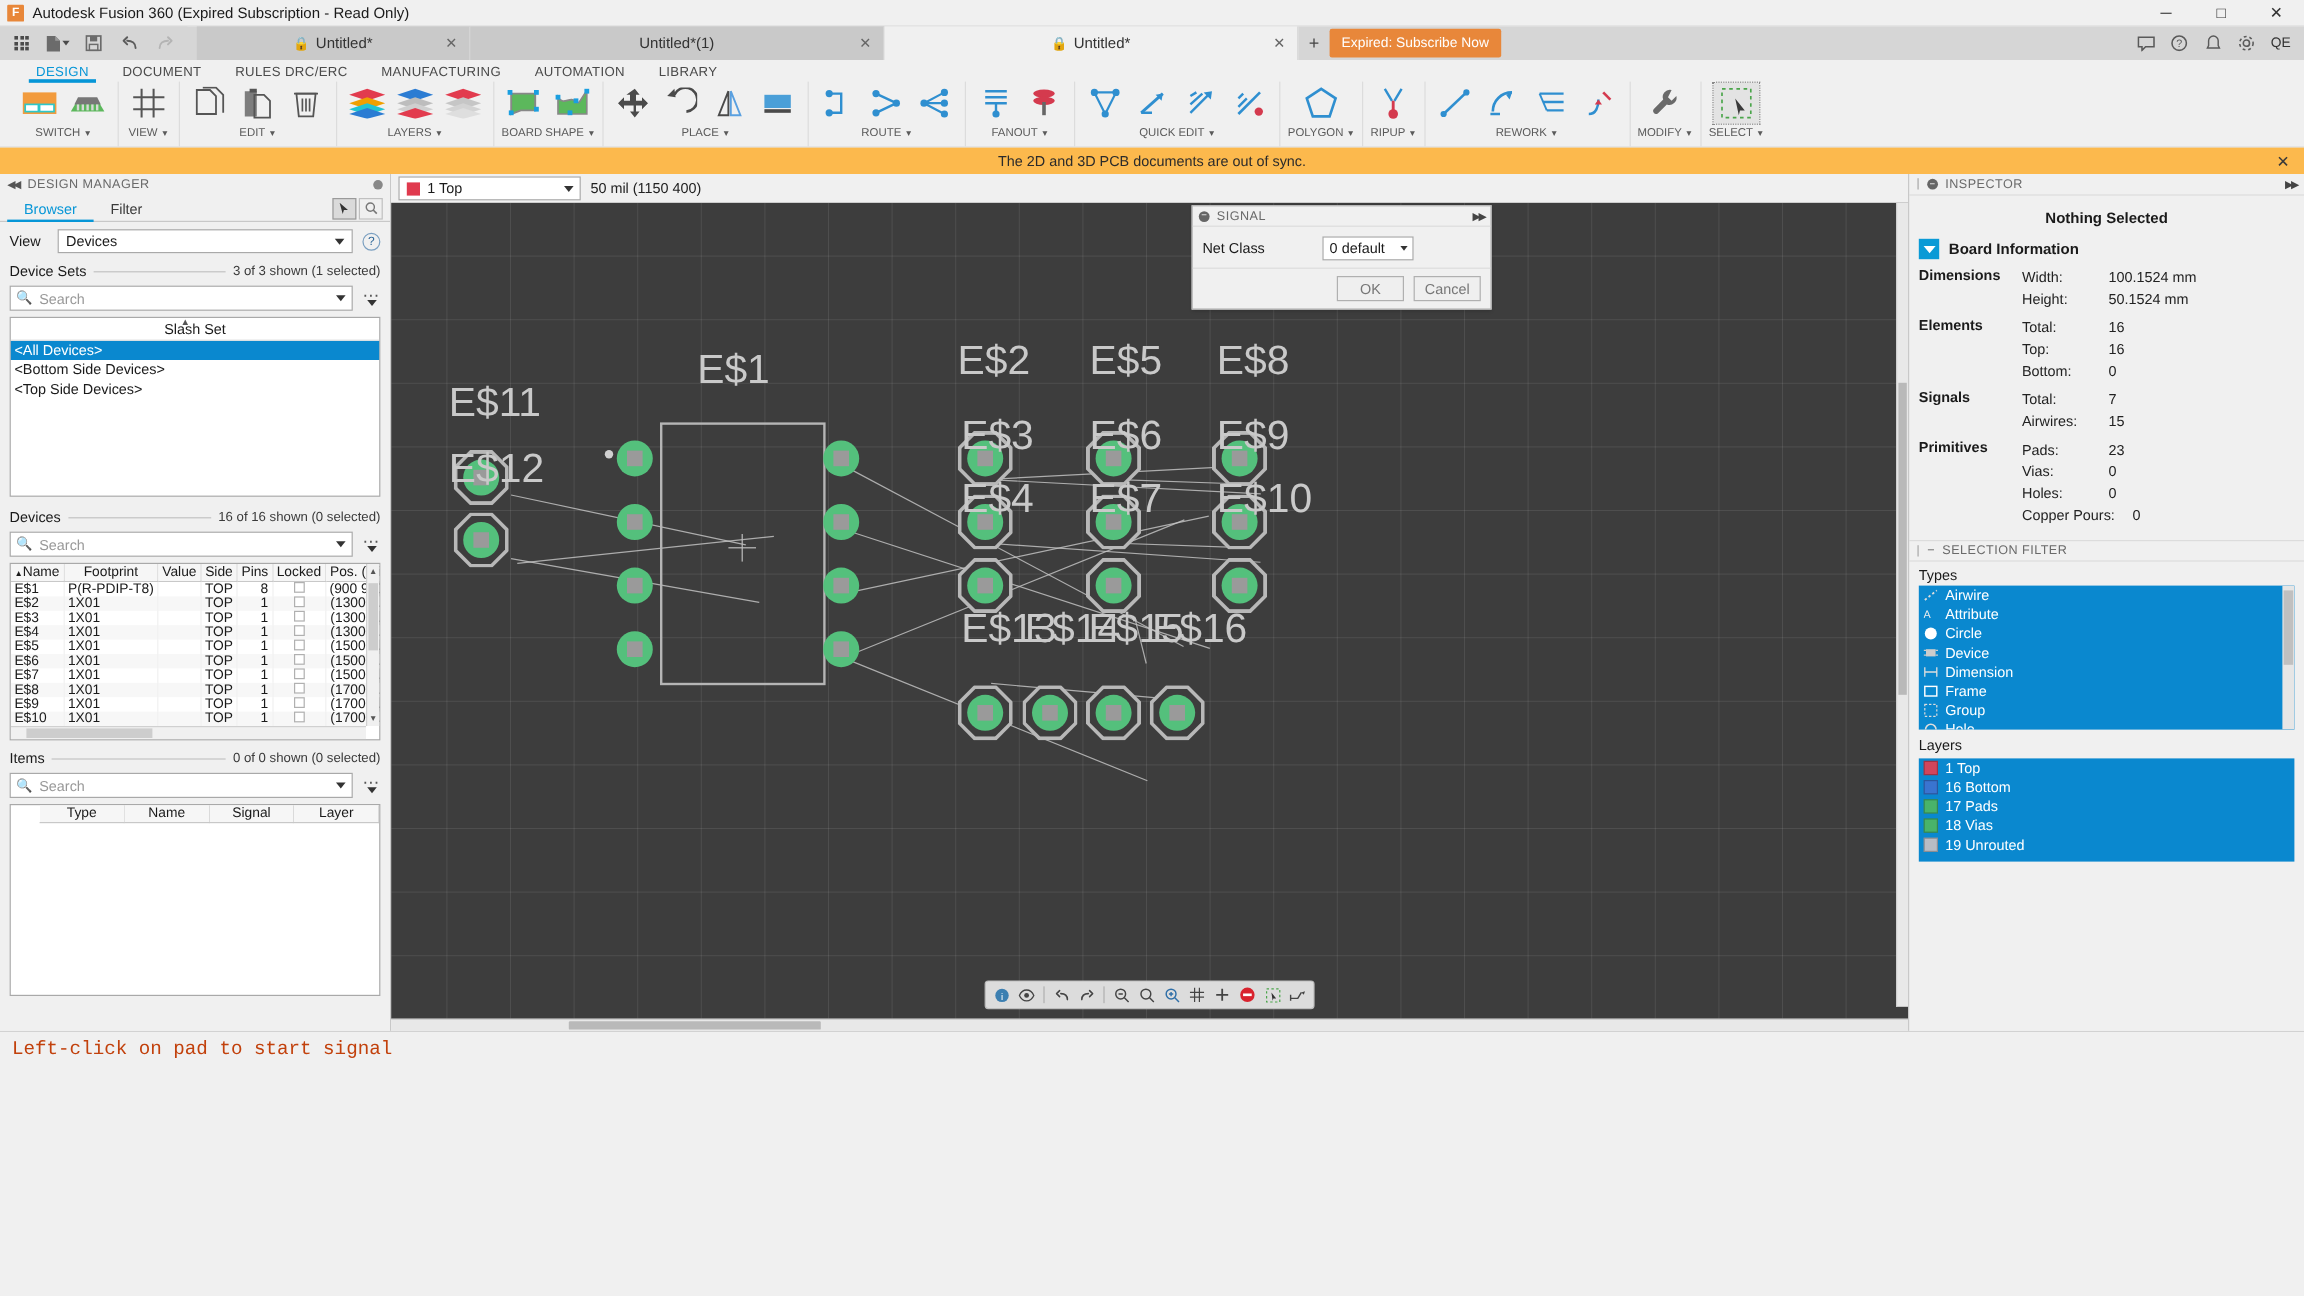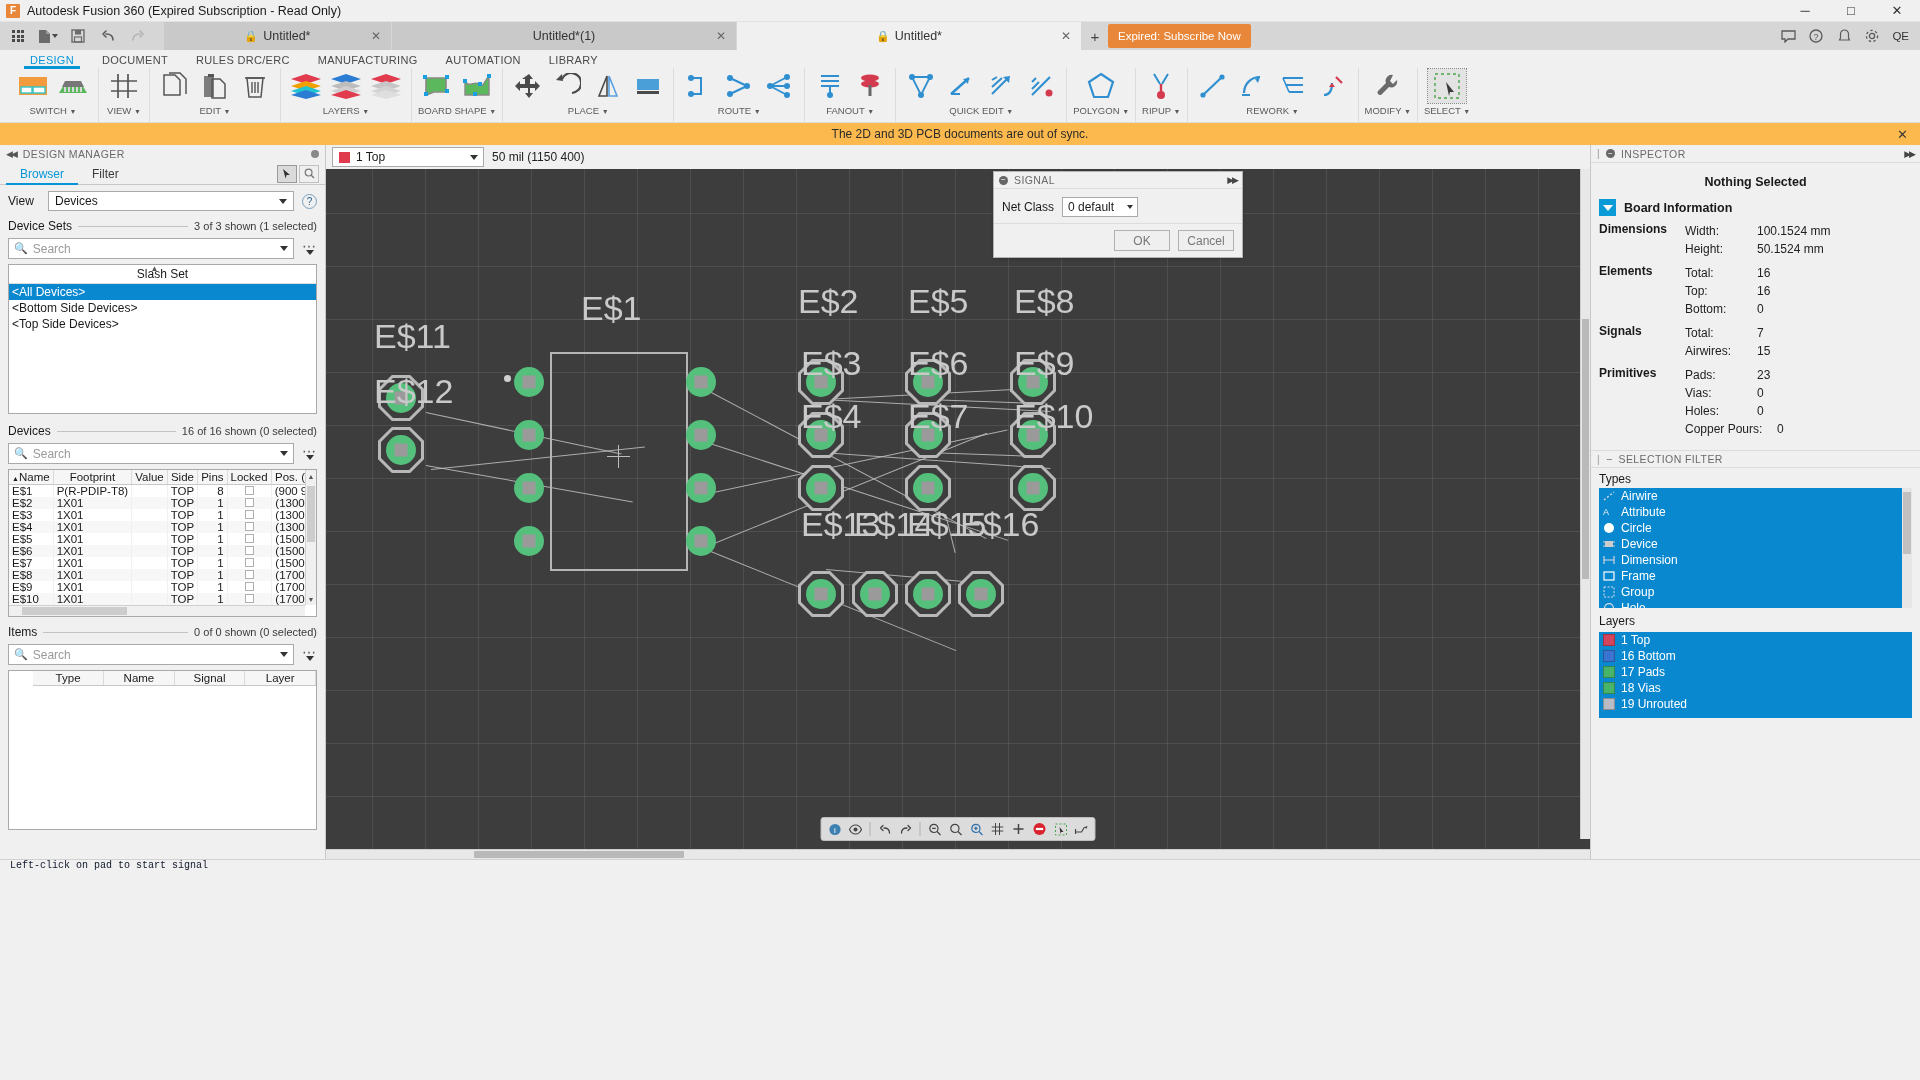--- a/index.html
+++ b/index.html
@@ -207,21 +207,21 @@
   
   .signal-dlg {
     position:absolute; left: 667px; top: 2px; width: 250px; background:#f0f0f0;
     border:1px solid #b4b4b4; box-shadow:0 1px 3px rgba(0,0,0,.18); z-index:20;
   }
   .signal-hdr { height:17px; display:flex; align-items:center; gap:6px; padding:0 5px; font-size:10.5px; color:#6a6a6a; letter-spacing:.4px; border-bottom:1px solid #dcdcdc;}
   .signal-hdr .minus { width:9px;height:9px;border-radius:50%;background:#666;display:flex;align-items:center;justify-content:center;color:#fff;font-size:8px;line-height:1;}
   .signal-hdr .expand { margin-left:auto; color:#444; font-size:9px; letter-spacing:-2px;}
   .signal-body { padding:8px 8px 6px 8px; display:flex; align-items:center; gap:8px; border-bottom:1px solid #dcdcdc;}
   .signal-body .lbl { font-size:12px; }
-  .netclass { width:76px;height:20px;background:#fff;border:1px solid #a9a9a9;display:flex;align-items:center;padding:0 5px;font-size:12px;position:relative;}
+  .netclass { width:76px;height:20px;background:#fff;border:1px solid #a9a9a9;display:flex;align-items:center;padding:0 5px;font-size:12px;position:relative;margin-left:40px;}
   .netclass .arrow{position:absolute;right:4px;width:0;height:0;border-left:3.5px solid transparent;border-right:3.5px solid transparent;border-top:4px solid #333;}
   .signal-foot { display:flex; justify-content:flex-end; gap:8px; padding:6px 8px; }
   .btn { min-width:56px;height:21px;border:1px solid #b0b0b0;background:#efefef;font-size:12px;display:flex;align-items:center;justify-content:center;color:#777;}
 
   
   .rightpanel { width: 330px; background:#f0f0f0; border-left:1px solid #c8c8c8; display:flex; flex-direction:column;}
   .rp-hdr { height:18px; display:flex; align-items:center; gap:6px; padding:0 6px; font-size:10.5px;color:#6a6a6a;letter-spacing:.4px; border-bottom:1px solid #dcdcdc;}
   .rp-hdr .minus { width:9px;height:9px;border-radius:50%;background:#666;display:flex;align-items:center;justify-content:center;color:#fff;font-size:8px;line-height:1;}
   .rp-hdr .expand { margin-left:auto;color:#444;font-size:9px;letter-spacing:-2px;}
   .nothing-sel { text-align:center; font-size:12.5px; font-weight:bold; padding:12px 0 10px 0;}
@@ -249,22 +249,22 @@
   .layers-box { margin:0 8px; background:#fff; border:1px solid #c0c0c0; height:66px; font-size:12px; padding:1px 4px;}
   .layers-box div { line-height:16px; }
   .layers-sel { margin:2px 8px 0 8px; background:#0a88cf; height:86px; position:relative; overflow:hidden;}
   .ly-item { display:flex; align-items:center; gap:6px; color:#fff; font-size:12px; padding:1px 4px;}
   .ly-sw { width:12px;height:12px;display:inline-block;border:1px solid rgba(0,0,0,.25);}
   .reset-row { display:flex; justify-content:flex-end; padding:6px 8px;}
   .reset-btn { min-width:48px;height:20px;border:1px solid #b0b0b0;background:#efefef;font-size:12px;display:flex;align-items:center;justify-content:center;}
 
   
   .statusbar {
-    height: 24px; background:#f0f0f0; border-top:1px solid #d2d2d2; display:flex; align-items:flex-start;
-    padding-left: 10px; font-family:"Liberation Mono", monospace; font-size:10px; color:#0f172a;
+    height: 24px; background:#f0f0f0; border-top:1px solid #d2d2d2; display:flex; align-items:flex-end;
+    padding-left: 10px; font-family:"Liberation Mono", monospace; font-size:16px; color:#c2410c;
   }
   svg { display:block; }
 </style>
 </head>
 <body>
 
 <div class="app">
 
   <div class="titlebar">
     <div class="tb-logo">F</div>

